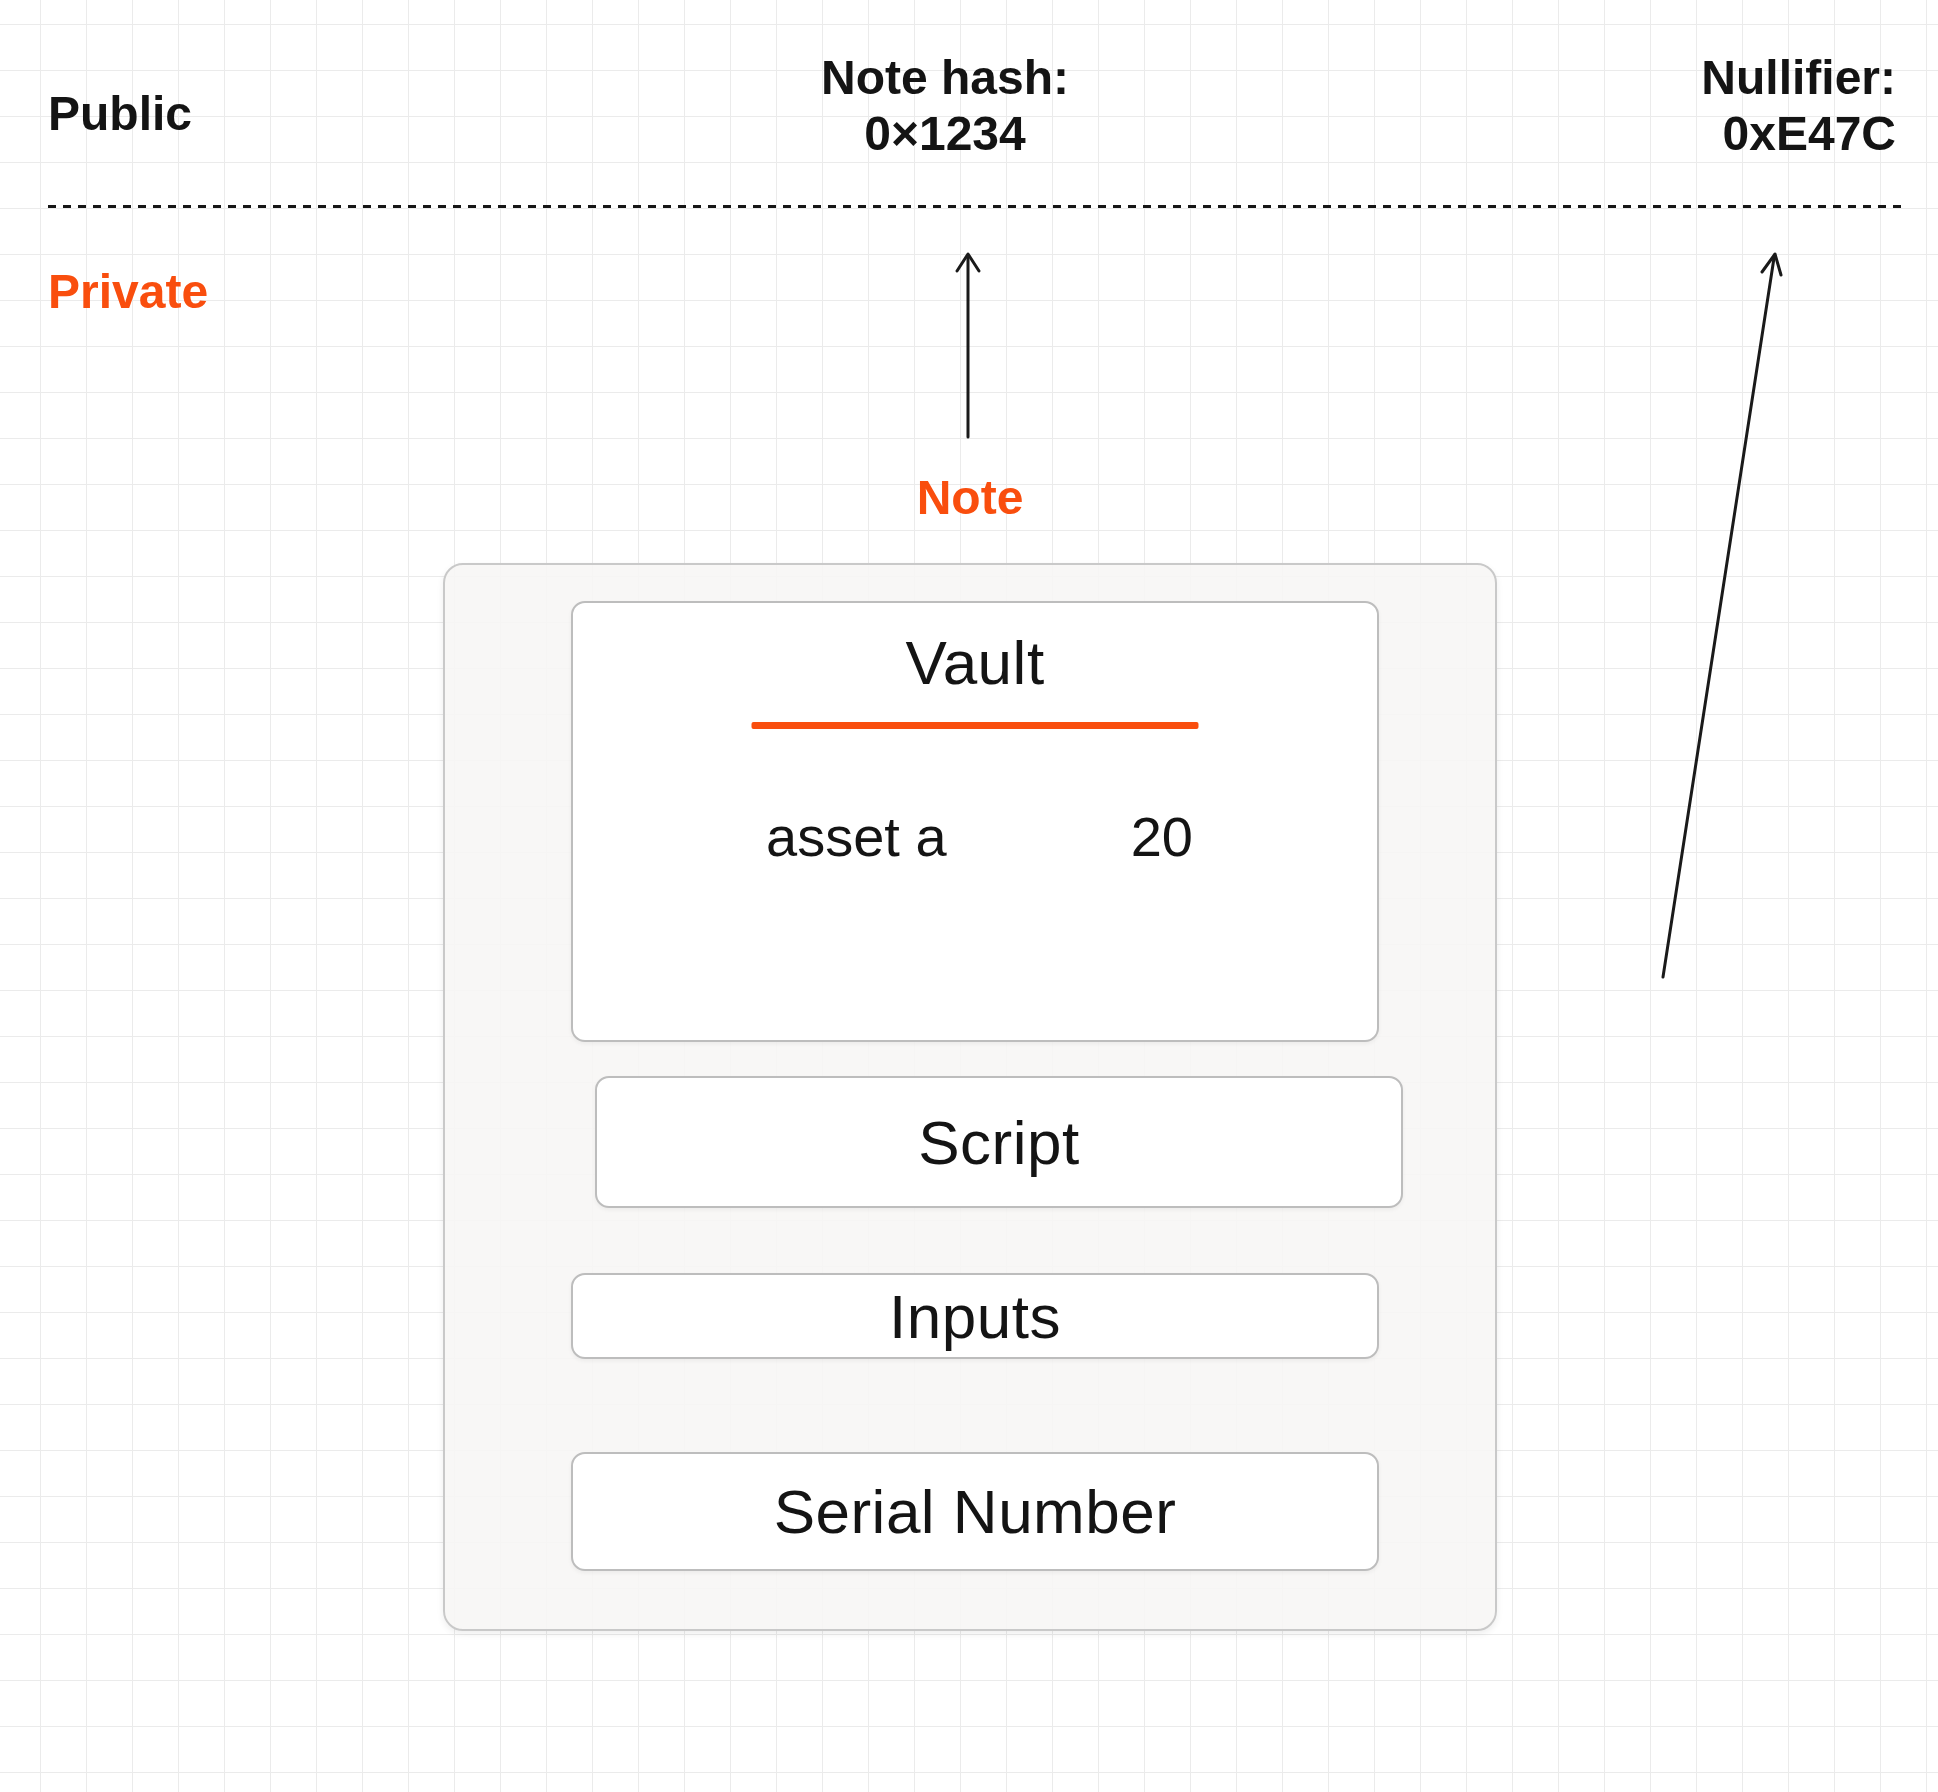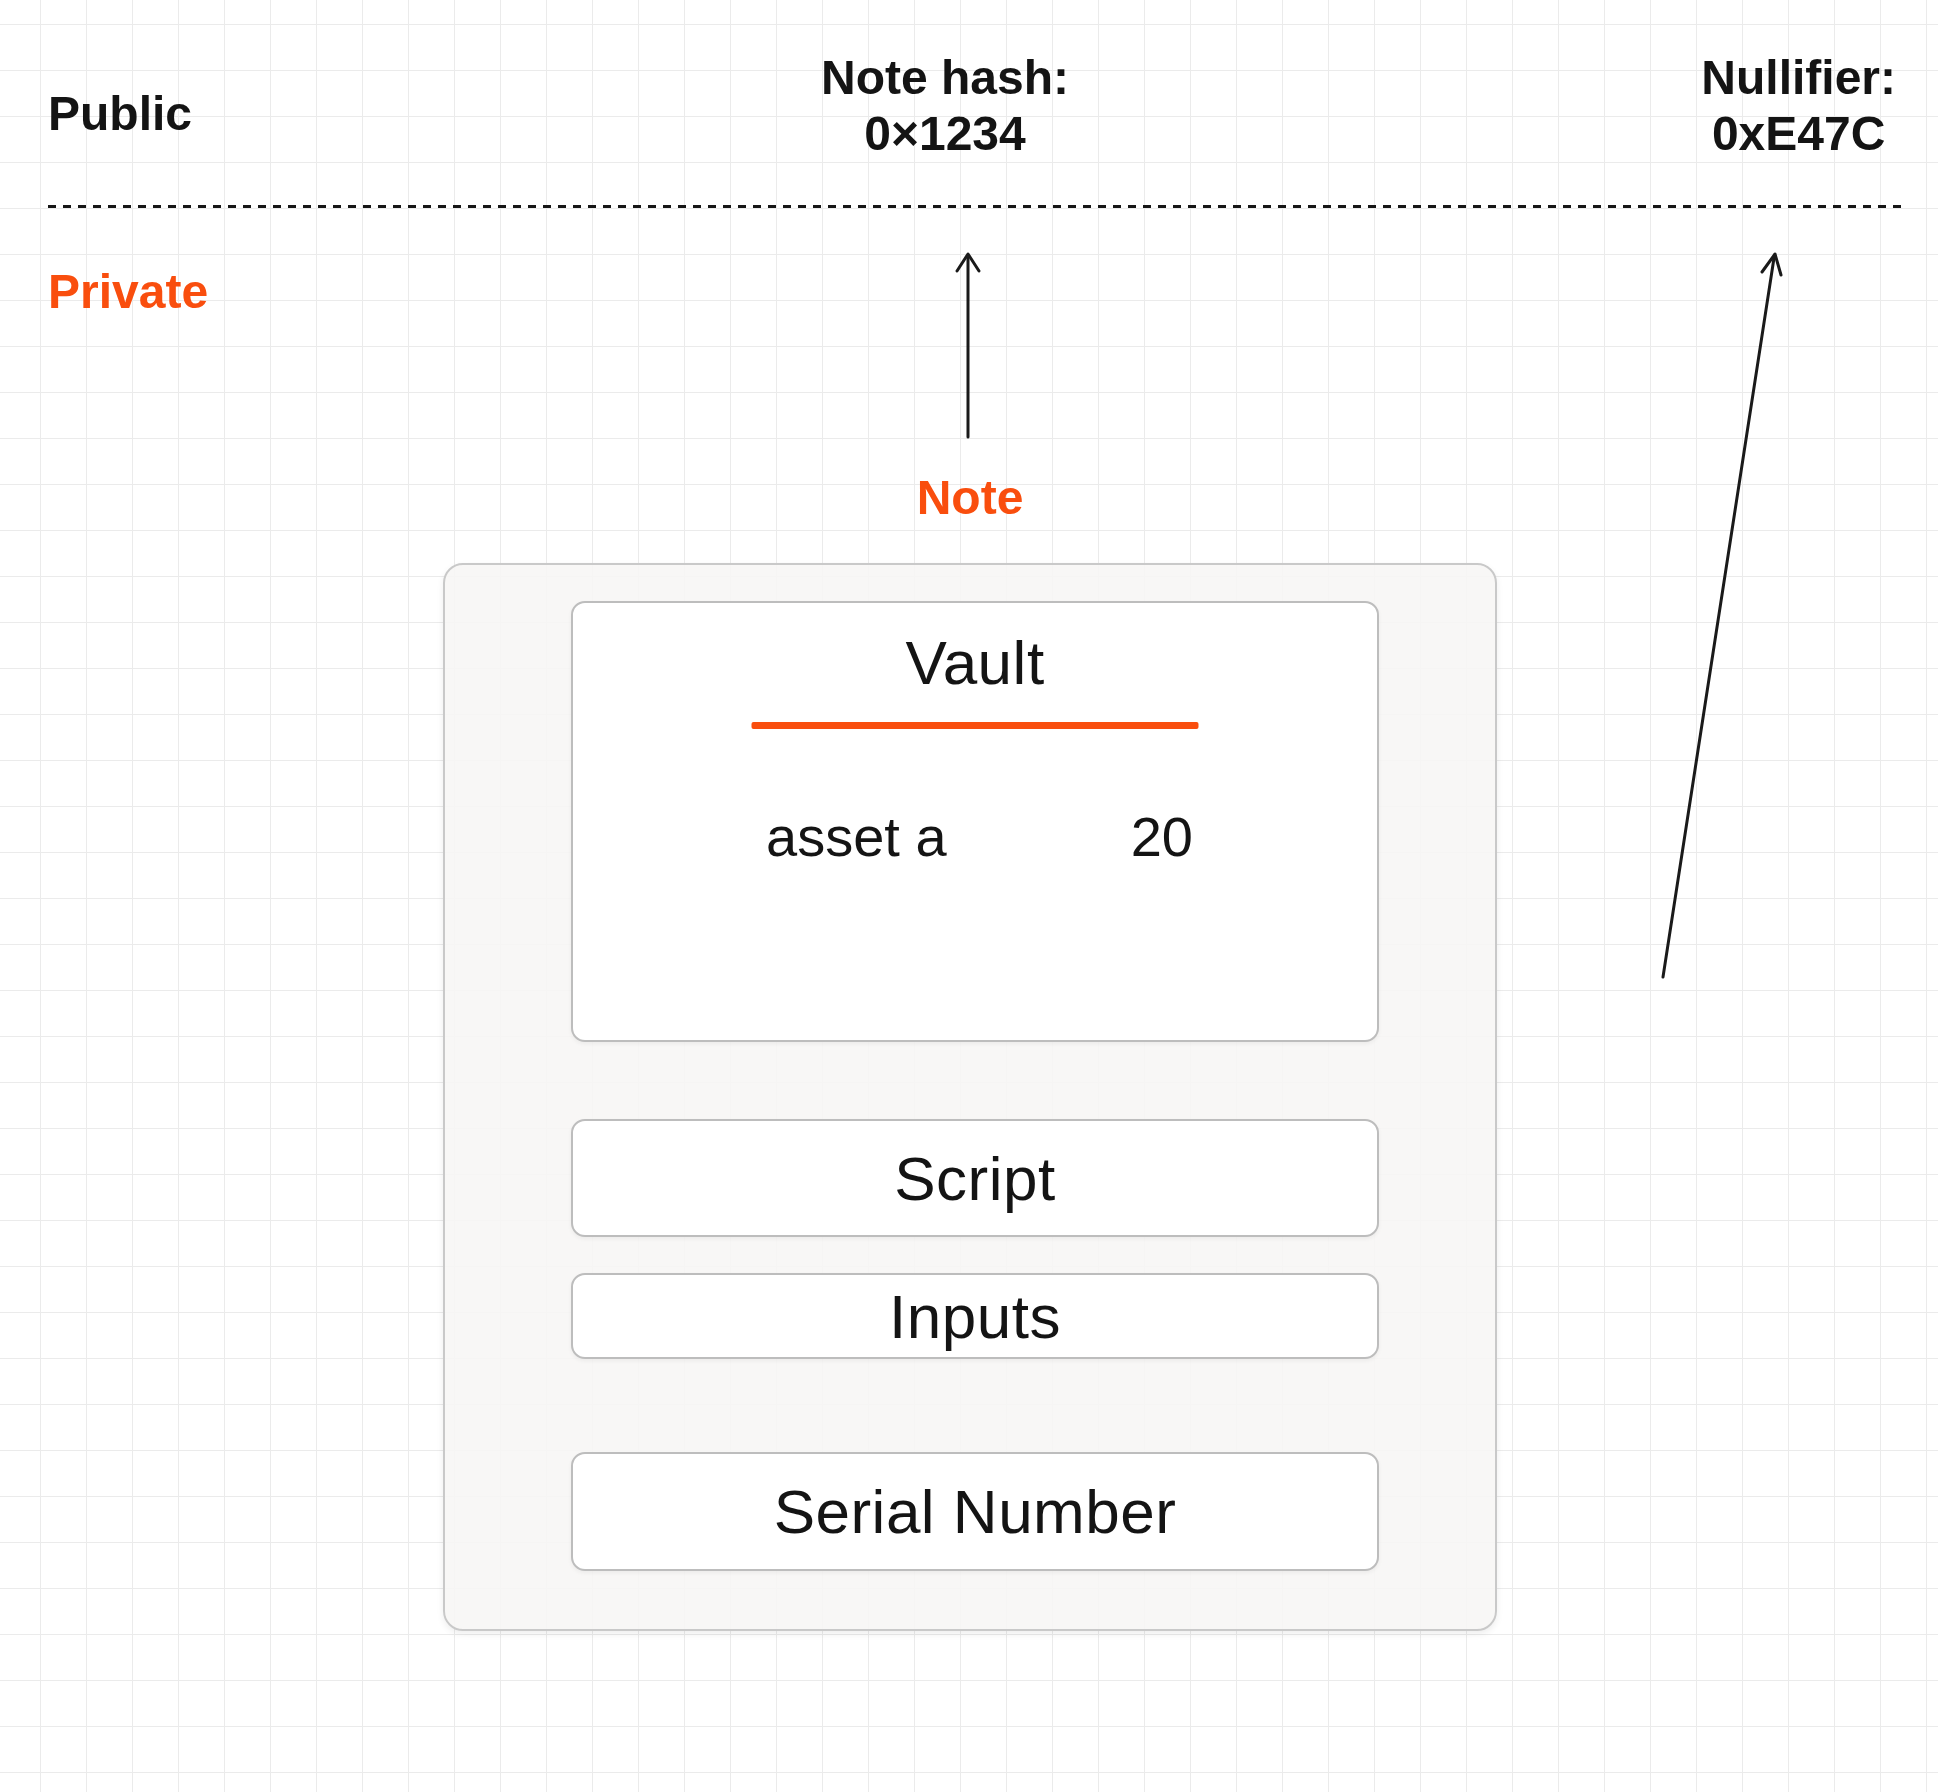--- a/index.html
+++ b/index.html
@@ -19,21 +19,21 @@
   .arrows{position:absolute;left:0;top:0;width:1938px;height:1792px;pointer-events:none;}
 
   .label{position:absolute;font-weight:700;font-size:48px;line-height:1.1;white-space:nowrap;}
   .accent{color:var(--accent,#f94e0e);}
 
   .public-label{left:48px;top:88px;}
   .private-label{left:48px;top:266px;}
 
   .annot{position:absolute;font-weight:700;font-size:48px;line-height:1.17;white-space:nowrap;}
   .note-hash{left:945px;top:50px;transform:translateX(-50%);text-align:center;}
-  .nullifier{right:42px;top:50px;text-align:center;}
+  .nullifier{right:42px;top:50px;text-align:right;}
 
   .divider{
     position:absolute;left:48px;top:205px;width:1860px;height:3px;
     background:repeating-linear-gradient(90deg,#161616 0 8px,transparent 8px 15px);
   }
 
   .note-label{left:970px;top:472px;transform:translateX(-50%);}
   .hash-label{position:absolute;left:1547px;top:1008px;font-weight:700;font-size:48px;line-height:1.17;white-space:nowrap;}
 
   .note-card{
@@ -46,21 +46,21 @@
   }
   .inner-box{
     position:absolute;left:126px;width:808px;
     background:#ffffff;border:2px solid #bdbdbd;border-radius:14px;
     box-sizing:border-box;
     box-shadow:0 2px 4px rgba(0,0,0,0.05);
   }
   .vault-box{top:36px;height:441px;}
   .section-box{display:flex;align-items:center;justify-content:center;
     font-size:62px;font-weight:500;letter-spacing:0.5px;}
-  .script-box{top:554px;height:118px;}
+  .script-box{top:511px;height:132px;margin-left:24px;}
   .inputs-box{top:708px;height:86px;}
   .serial-box{top:887px;height:119px;}
 
   .vault-title{position:absolute;top:24px;left:0;width:100%;text-align:center;
     font-size:62px;font-weight:500;letter-spacing:0.5px;}
   .vault-underline{
     position:absolute;top:119px;left:50%;transform:translateX(-50%);
     width:447px;height:7px;border-radius:2px;background:var(--accent,#f94e0e);
   }
   .vault-rows{

